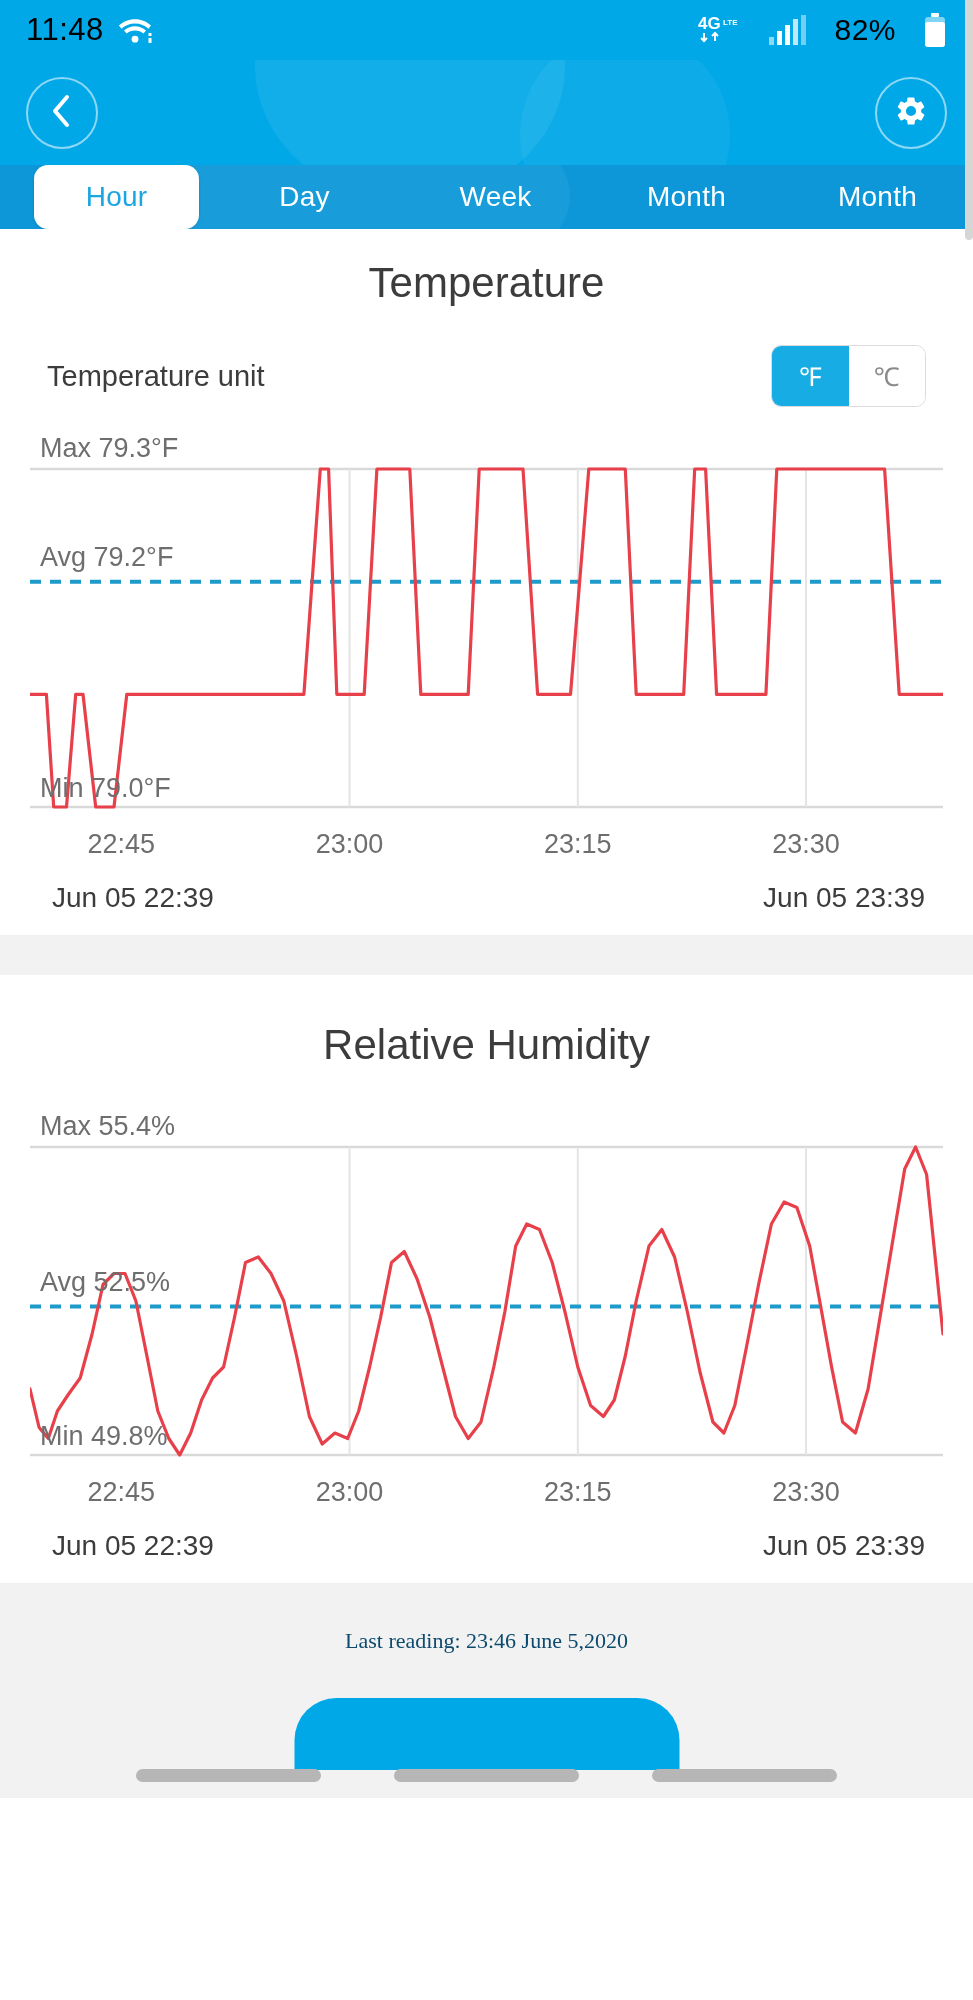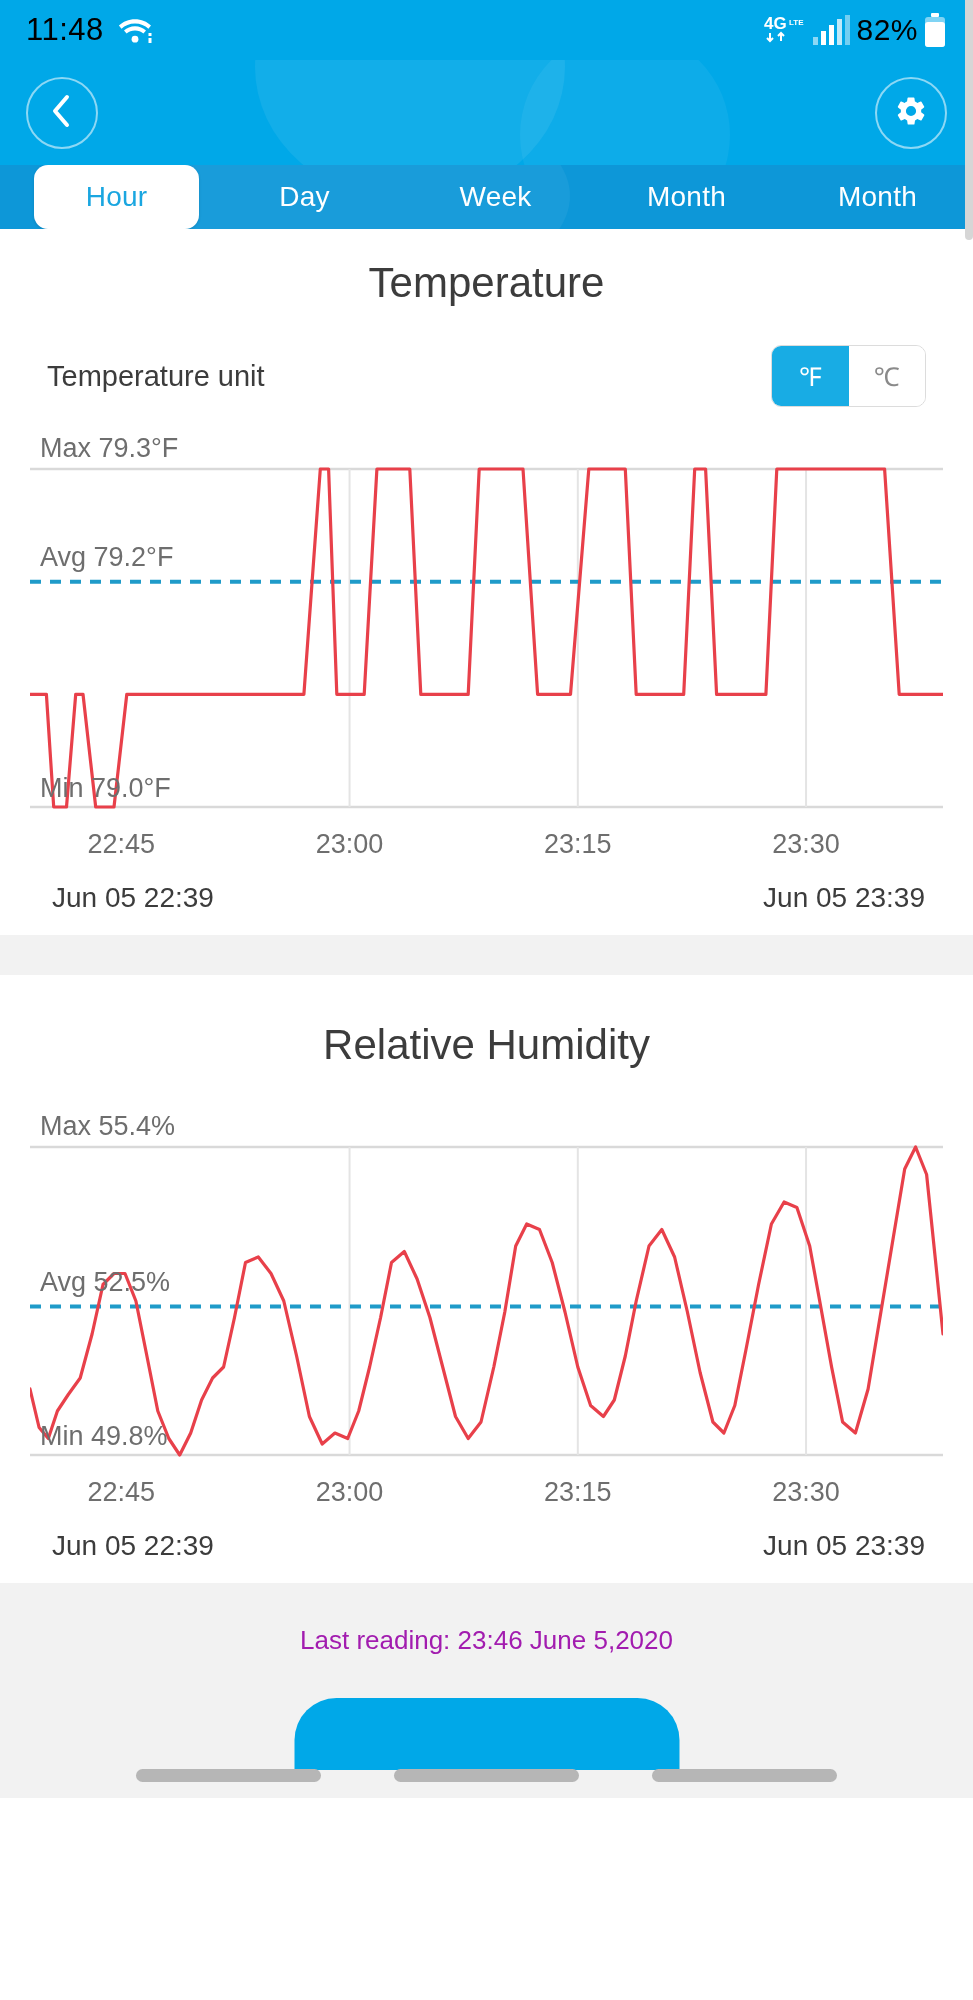--- a/index.html
+++ b/index.html
@@ -16,21 +16,21 @@
     height:60px;
     background:#00a8e8;
     display:flex; align-items:center;
     padding:0 26px;
     color:#000000;
     position:relative;
     overflow:hidden;
   }
   .sb-left{ display:flex; align-items:center; gap:14px; z-index:2;}
   .sb-time{ font-size:31px; letter-spacing:.5px; }
-  .sb-right{ margin-left:auto; display:flex; align-items:center; gap:5px; z-index:2;}
+  .sb-right{ margin-left:auto; display:flex; align-items:center; gap:27px; z-index:2;}
   .wifi svg, .sig svg, .lte svg, .batt svg{ display:block; }
   .sb-batt-text{ font-size:30px; letter-spacing:.5px;}
 
   
   .header{
     height:105px;
     background:#00a8e8;
     position:relative;
     display:flex; align-items:center; justify-content:center;
     overflow:hidden;
@@ -108,21 +108,21 @@
     position:absolute; right:0; width:8px; border-radius:4px;
     background:#d6d6d6;
   }
 
   
   .footer{
     background:#f2f2f2;
     height:115px;
     display:flex; align-items:center; justify-content:center;
   }
-  .footer-text{ color:#a21caf; font-size:26px; }
+  .footer-text{ color:#0c4a6e; font-size:22px;font-family:Liberation Serif, serif; }
 
   .navzone{
     background:#f2f2f2; height:100px; position:relative;
   }
   .fab{
     position:absolute; left:50%; transform:translateX(-50%);
     top:0; width:385px; height:72px;
     background:#00a8e8;
     border-radius:42px 42px 0 0;
   }

